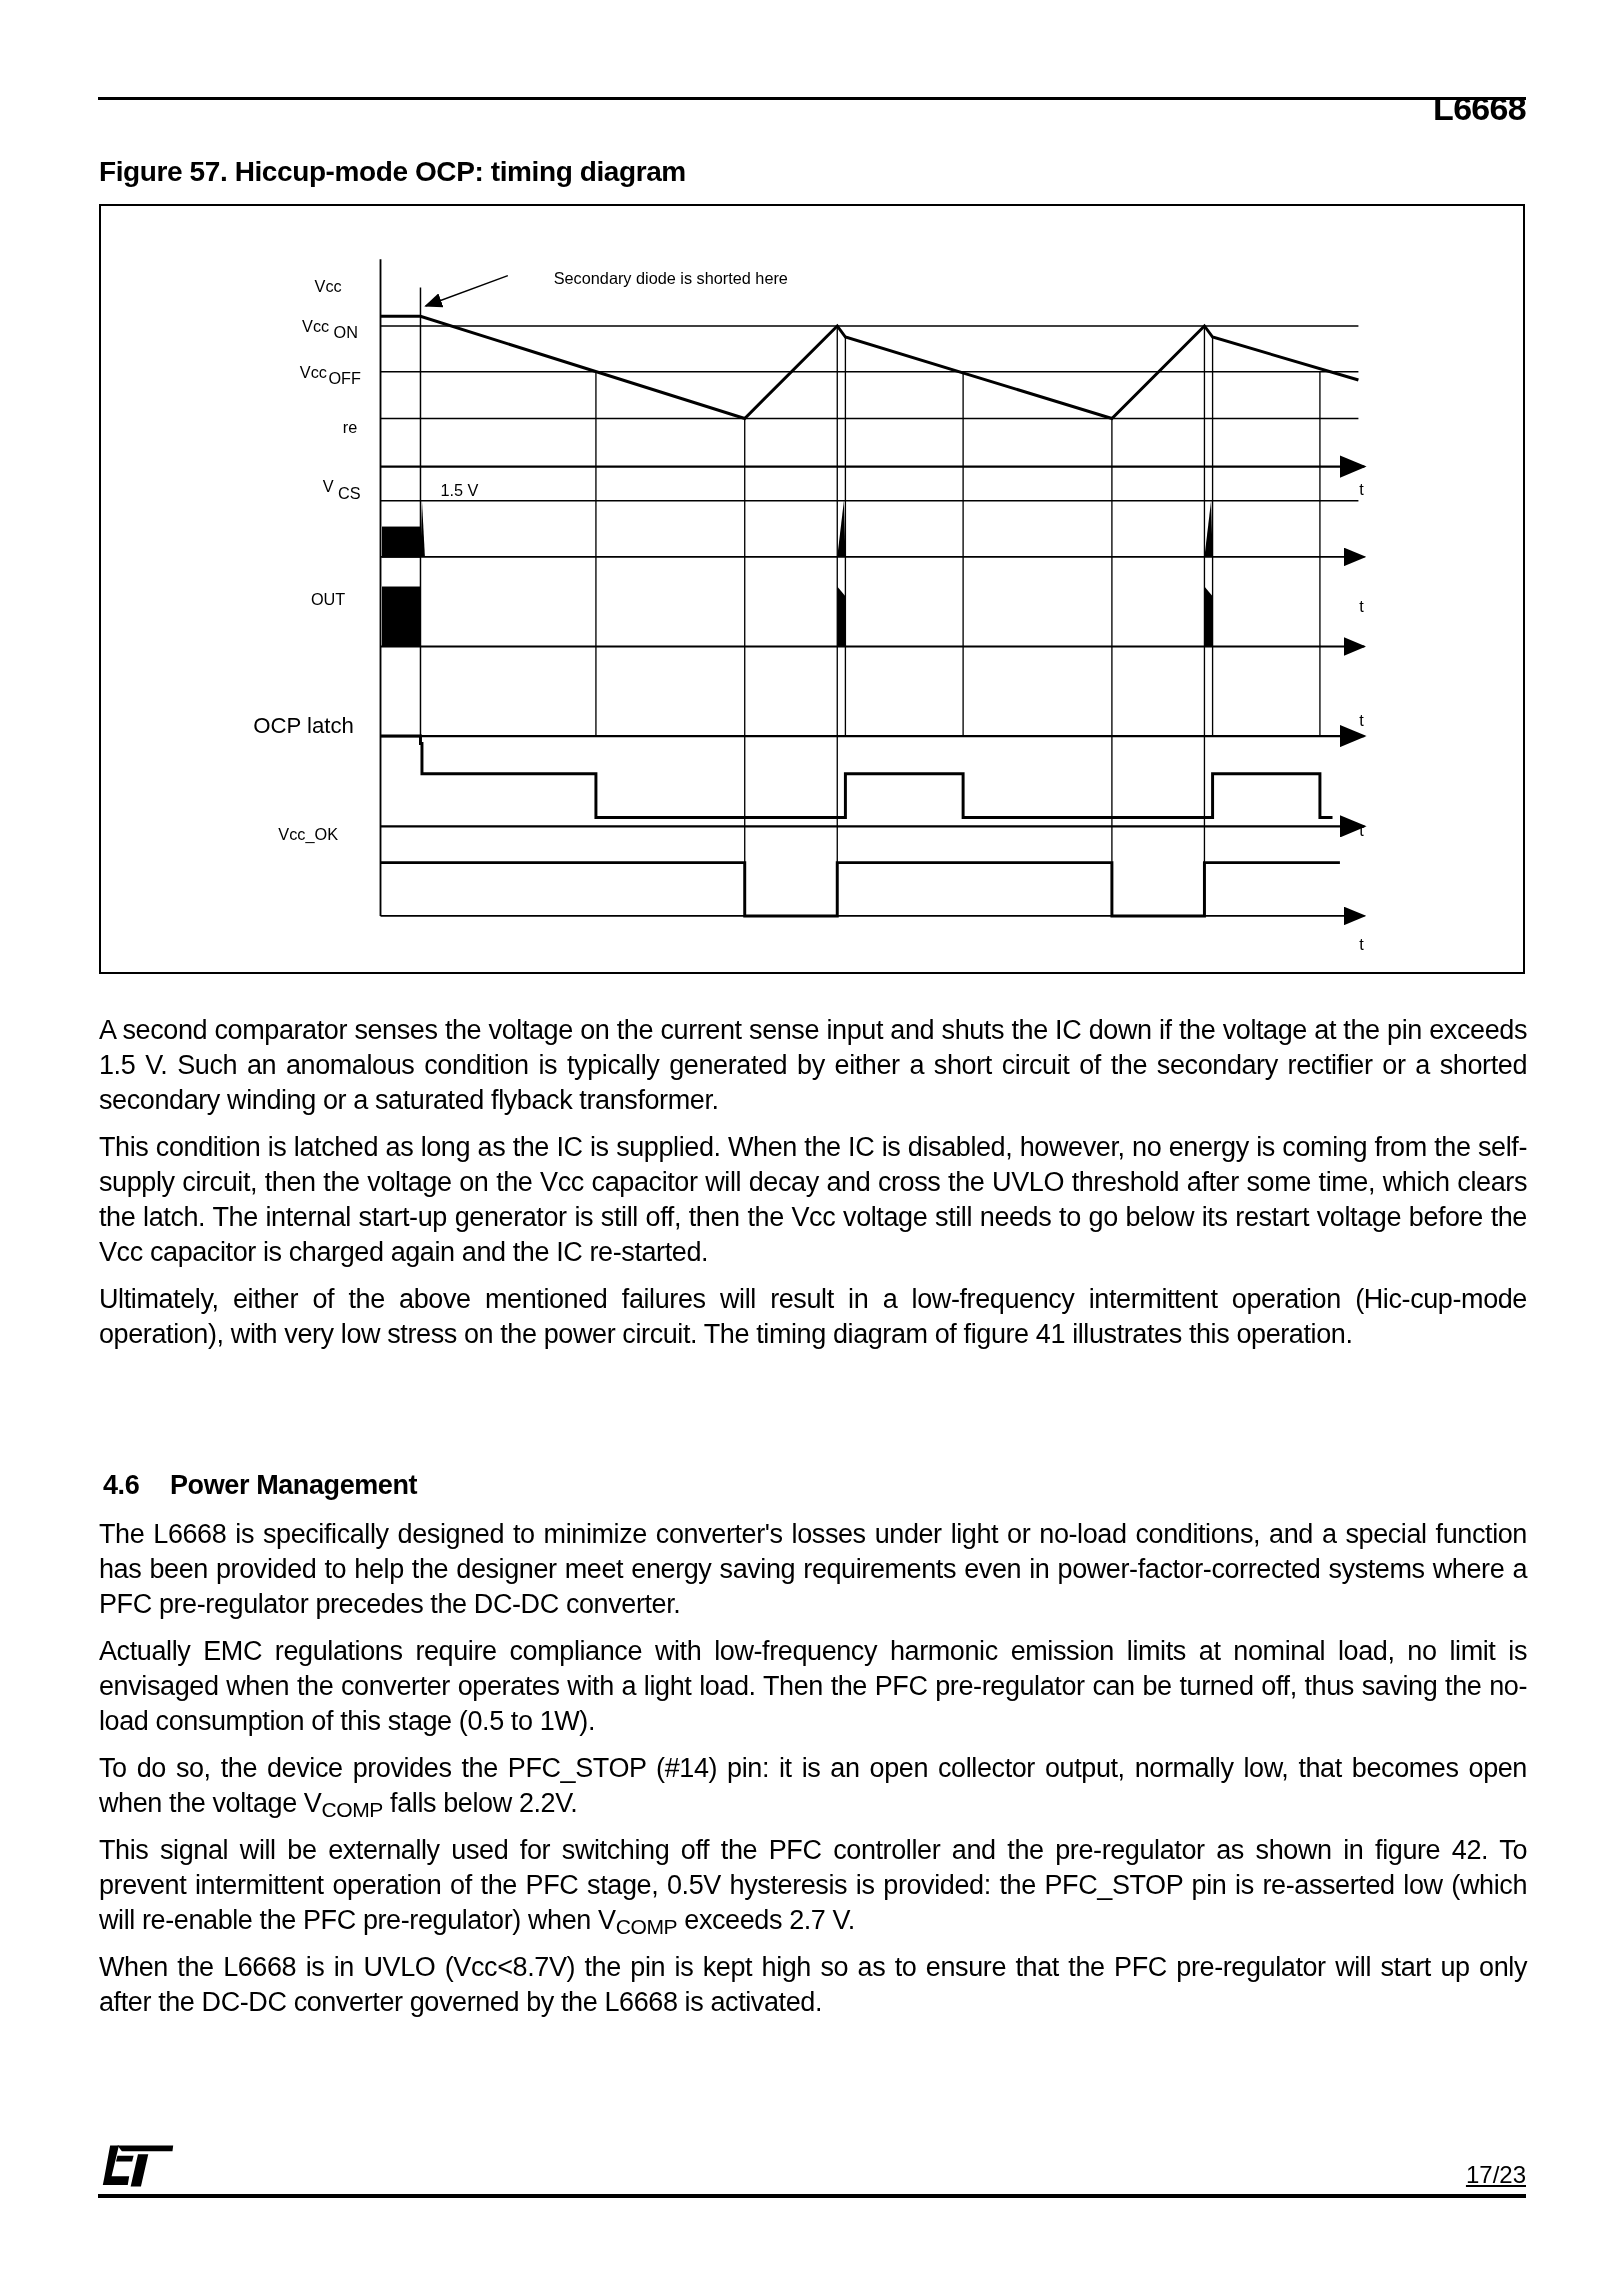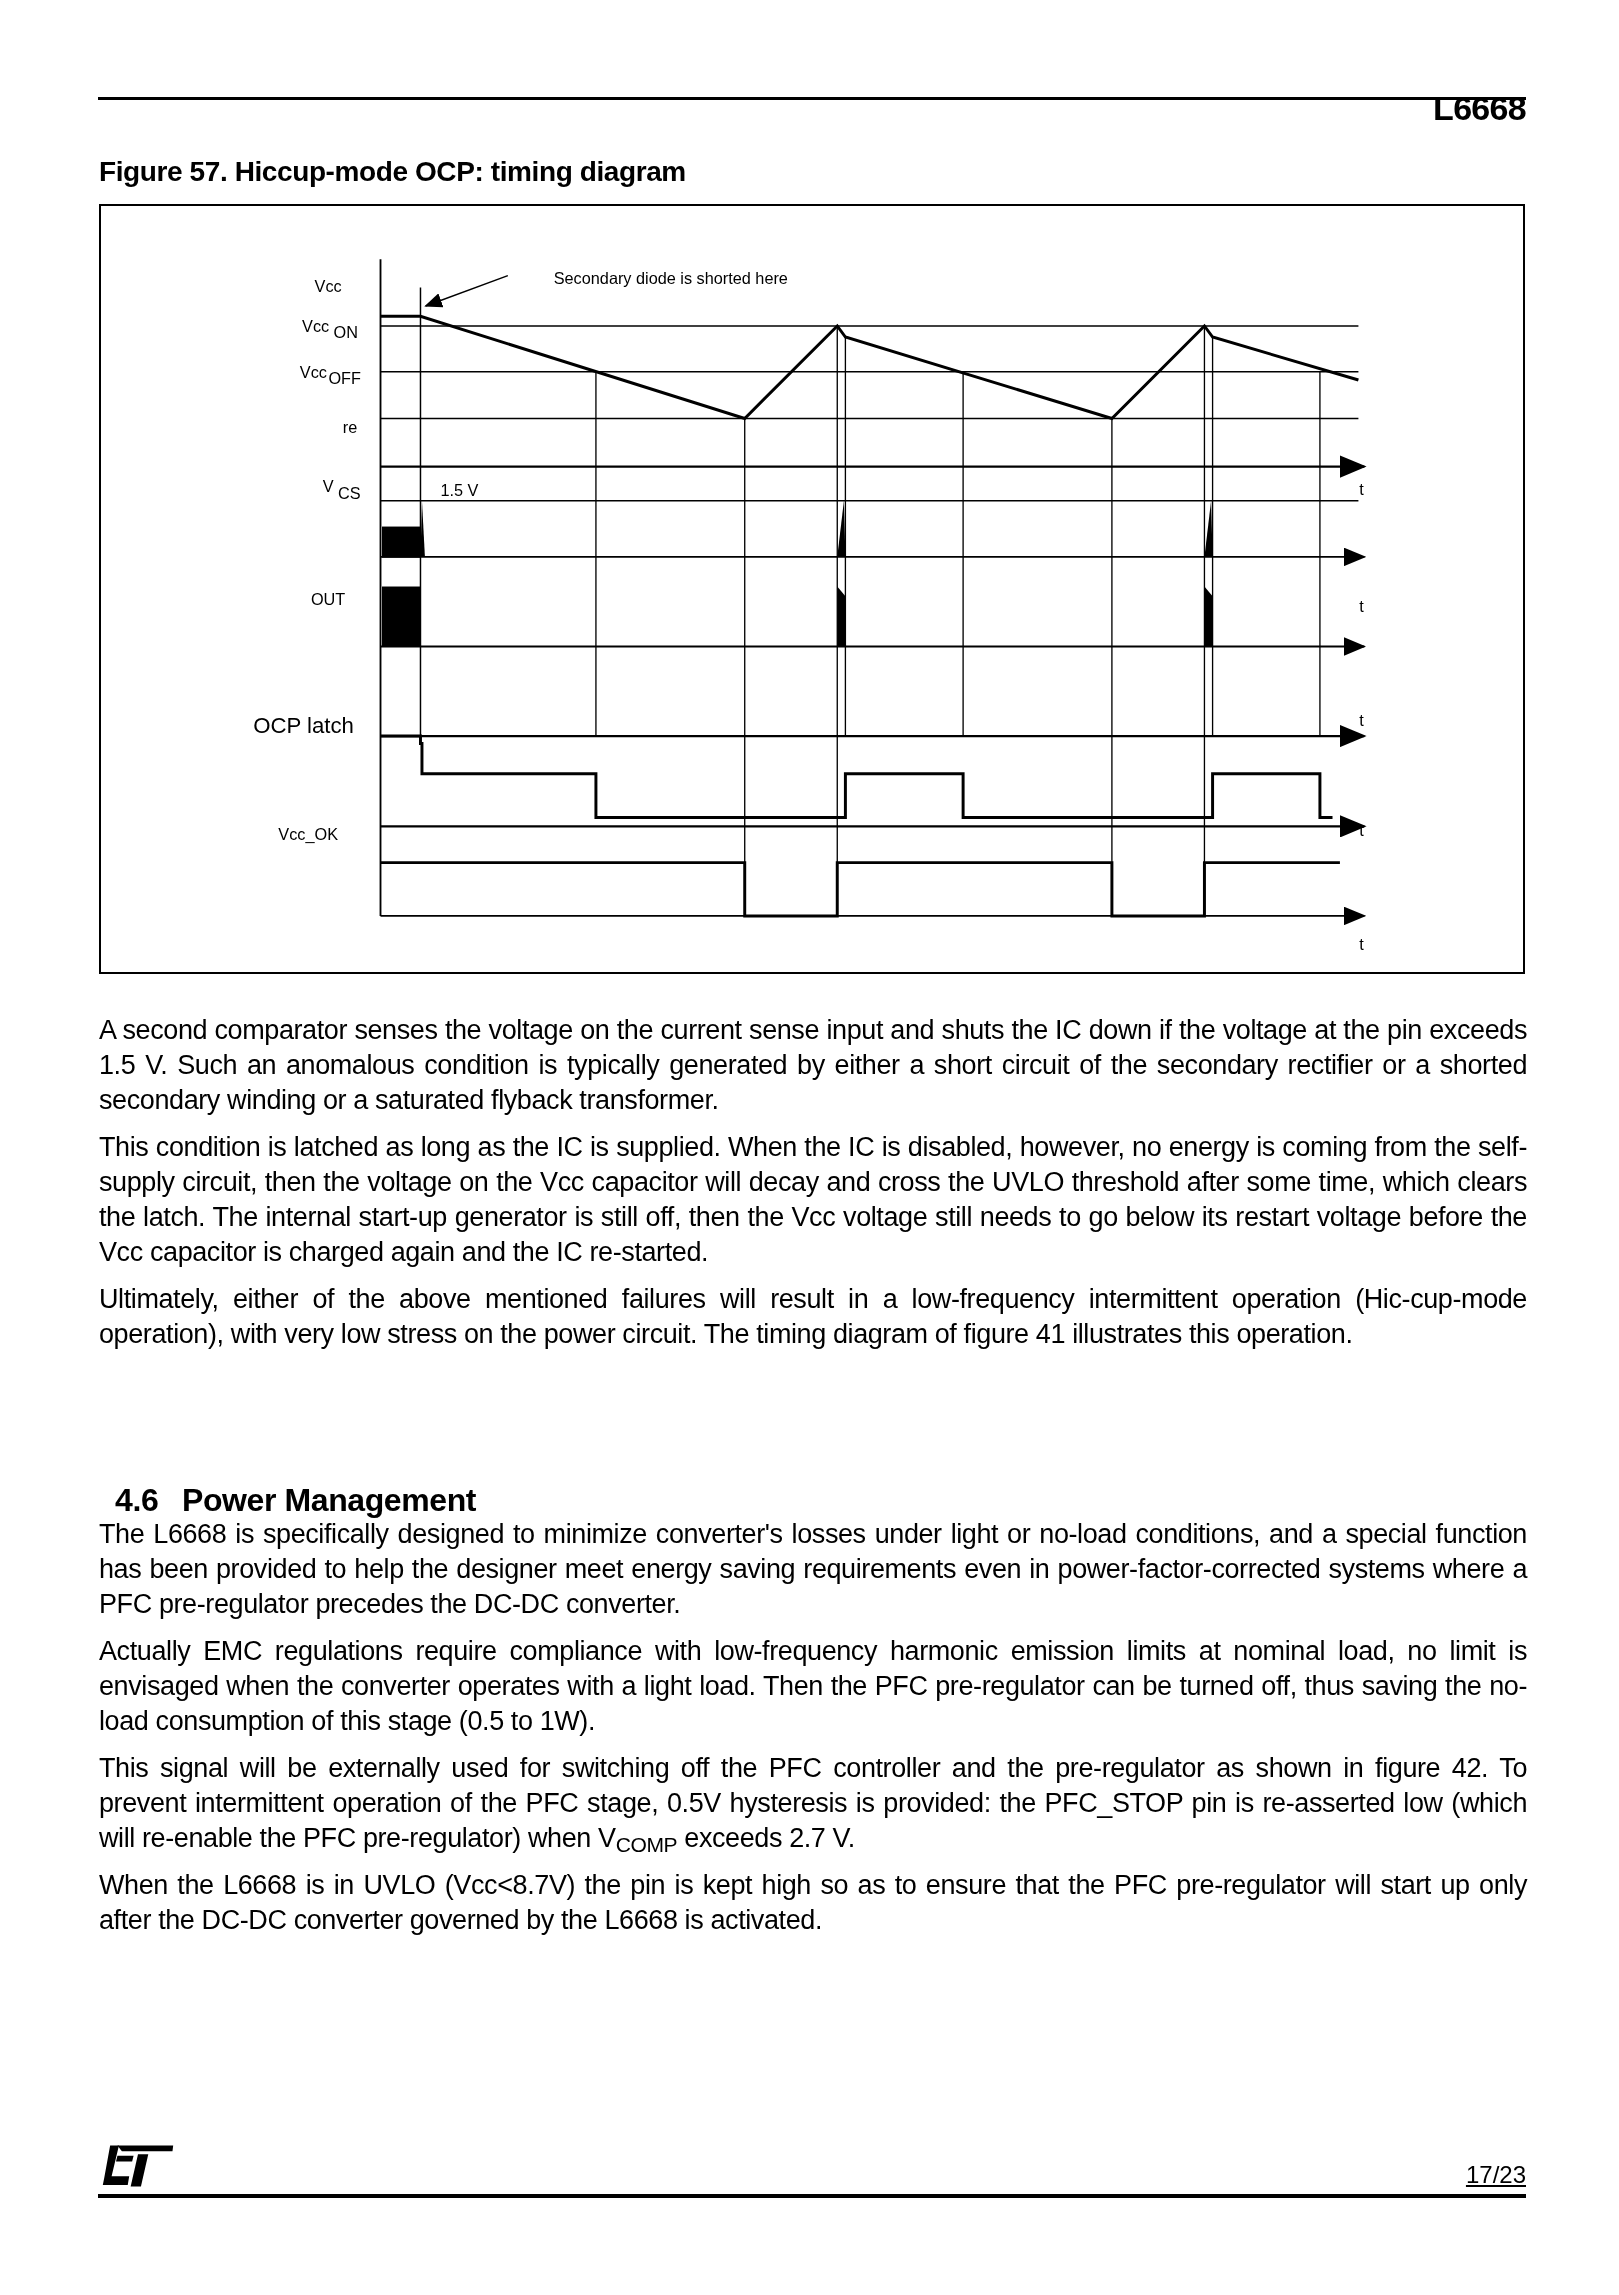--- a/index.html
+++ b/index.html
@@ -9,21 +9,21 @@
                   font-size: 34px; letter-spacing: -0.7px; margin-top: 36px; }
   .rule-top { position: absolute; left: 98px; width: 1428px; top: 97px; height: 3px; background: #000; }
   .fig-caption { position: absolute; left: 99px; top: 156px; font-weight: bold; font-size: 28px; letter-spacing: -0.4px; }
   .fig-frame { position: absolute; left: 99px; top: 204px; width: 1426px; height: 770px;
                border: 2.2px solid #000; box-sizing: border-box; }
   #diagram { position: absolute; left: 0; top: 0; }
   .lbl { font-family: "Liberation Sans", sans-serif; fill: #000; }
   .text-block { position: absolute; left: 99px; width: 1428px; font-size: 27px;
                 line-height: 35px; letter-spacing: -0.4px; text-align: justify; }
   .text-block p { margin: 12px 0 12px 0; text-align: justify; text-align-last: left; }
-  .section-h { font-weight: bold; font-size: 32px; margin: 16px; position: absolute; left: 99px; letter-spacing: -0.4px; }
+  .section-h { font-weight: bold; font-size: 27px; margin: 4px; position: absolute; left: 99px; letter-spacing: -0.4px; }
   .section-h .num { display: inline-block; width: 67px; }
   sub { font-size: 0.78em; vertical-align: -0.25em; line-height: 0; }
   .rule-bot { position: absolute; left: 98px; width: 1428px; top: 2194px; height: 3.7px; background: #000; }
   .page-num { position: absolute; right: 93px; top: 2161px; font-size: 24px; text-decoration: underline; }
   .st-logo { position: absolute; left: 101px; top: 2144px; width: 74px; height: 44px; }
 </style>
 </head>
 <body>
 
 <div class="header-title">L6668</div>
@@ -112,20 +112,21 @@
   <p>Ultimately, either of the above mentioned failures will result in a low-frequency intermittent operation (Hic-cup-mode operation), with very low stress on the power circuit. The timing diagram of figure 41 illustrates this operation.</p>
 </div>
 
 <div class="section-h" style="top:1466px;">
   <span class="num">4.6</span><span>Power Management</span>
 </div>
 
 <div class="text-block" style="top:1505px;">
   <p>The L6668 is specifically designed to minimize converter's losses under light or no-load conditions, and a special function has been provided to help the designer meet energy saving requirements even in power-factor-corrected systems where a PFC pre-regulator precedes the DC-DC converter.</p>
   <p>Actually EMC regulations require compliance with low-frequency harmonic emission limits at nominal load, no limit is envisaged when the converter operates with a light load. Then the PFC pre-regulator can be turned off, thus saving the no-load consumption of this stage (0.5 to 1W).</p>
+  <p><span>To do so, the device provides the PFC_STOP (#14) pin: it is an open collector output, normally low, that becomes open when the voltage V</span><sub>COMP</sub><span> falls below 2.2V.</span></p>
   <p><span>This signal will be externally used for switching off the PFC controller and the pre-regulator as shown in figure 42. To prevent intermittent operation of the PFC stage, 0.5V hysteresis is provided: the PFC_STOP pin is re-asserted low (which will re-enable the PFC pre-regulator) when V</span><sub>COMP</sub><span> exceeds 2.7 V.</span></p>
   <p>When the L6668 is in UVLO (Vcc&lt;8.7V) the pin is kept high so as to ensure that the PFC pre-regulator will start up only after the DC-DC converter governed by the L6668 is activated.</p>
 </div>
 
 <svg class="st-logo" viewBox="0 0 100 60">
   <path d="M22,2 L98,2 L97,10 L28,10 Z" fill="#000"></path>
   <path d="M12,2 L24,2 L14,44 L38,44 L36,56 L2,56 L4,46 Z" fill="#000"></path>
   <path d="M50,14 L64,14 L54,58 L40,58 Z" fill="#000"></path>
   <path d="M22,16 L44,16 L42,24 L20,24 Z" fill="#000"></path>
 </svg>

